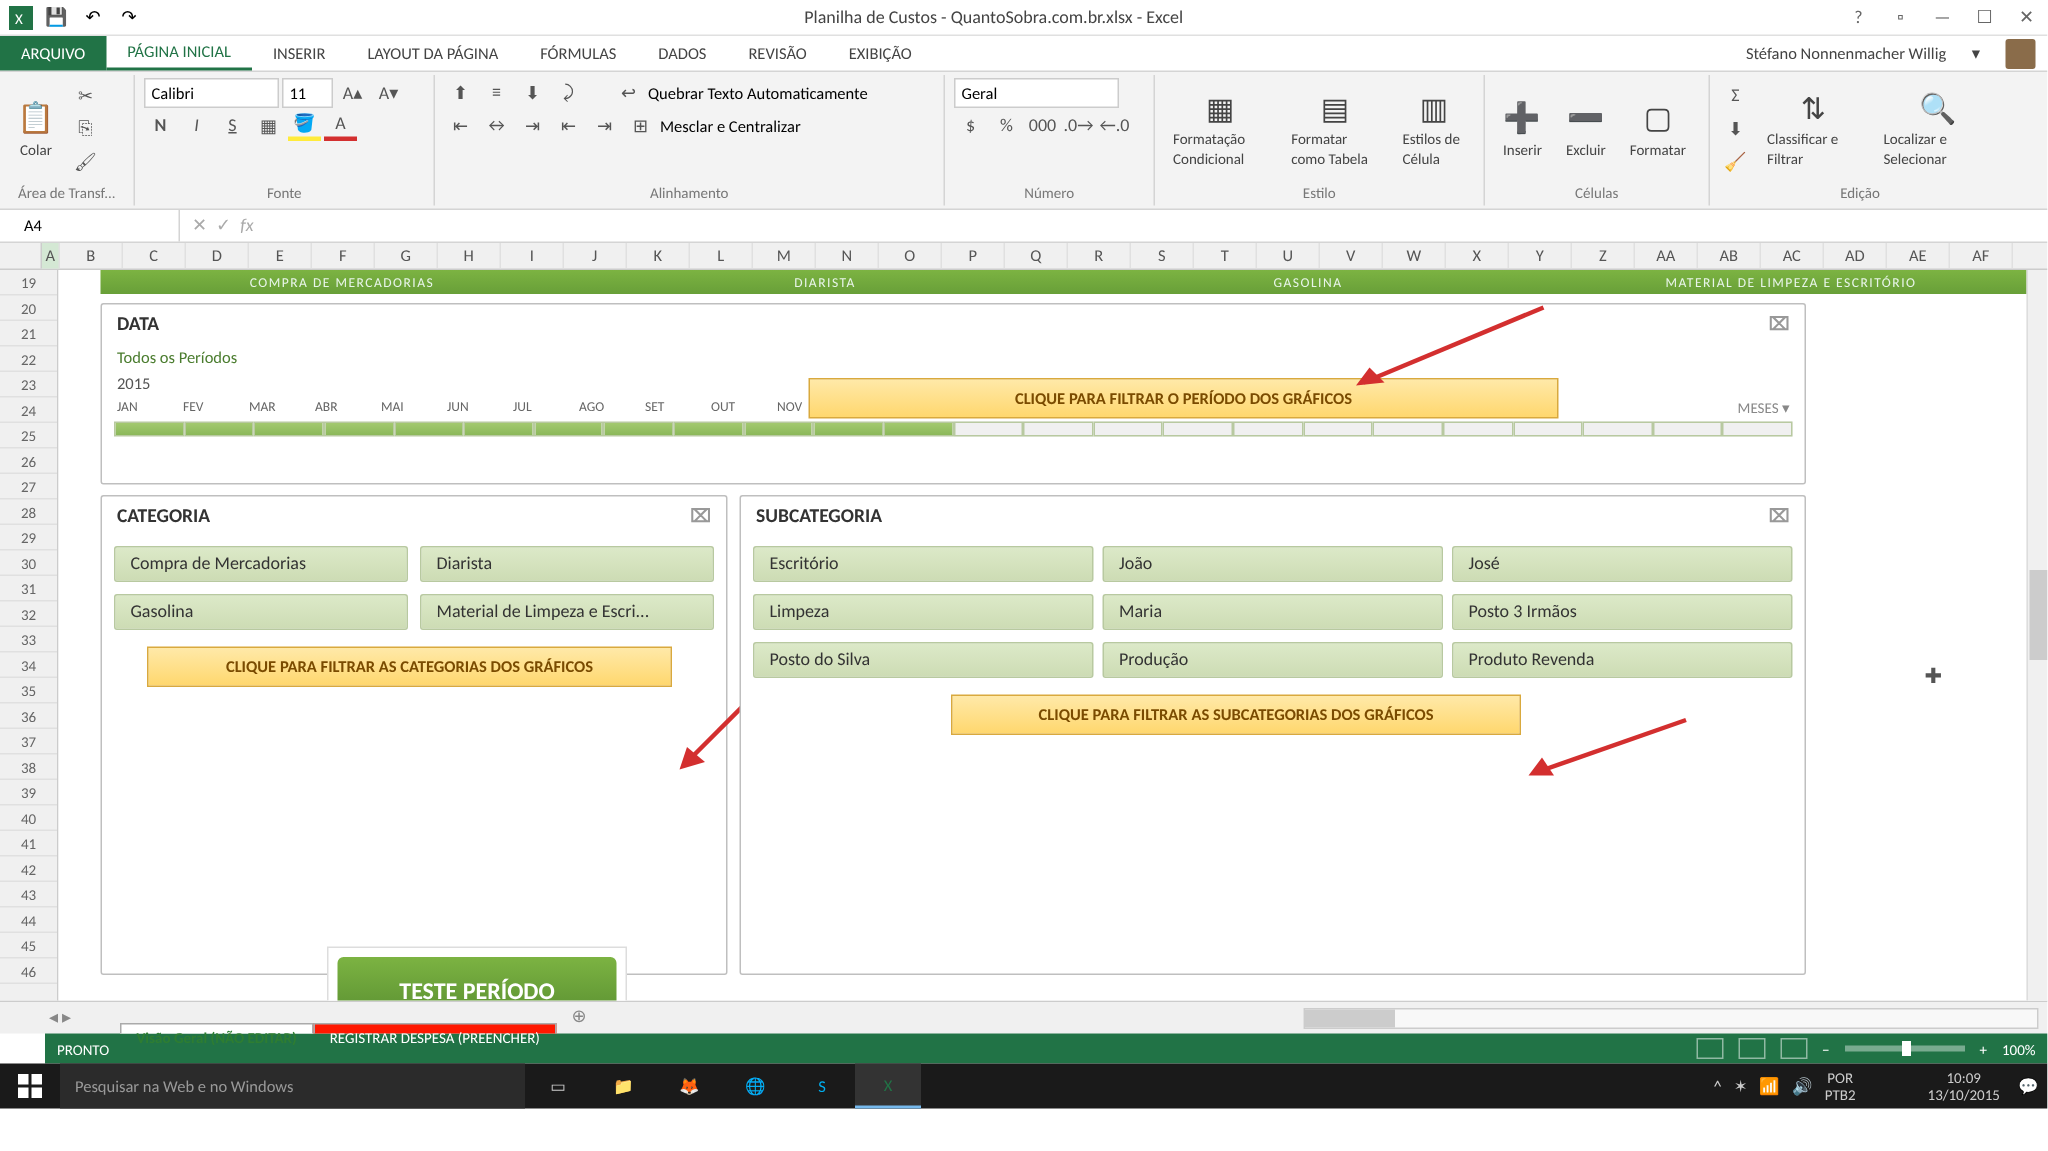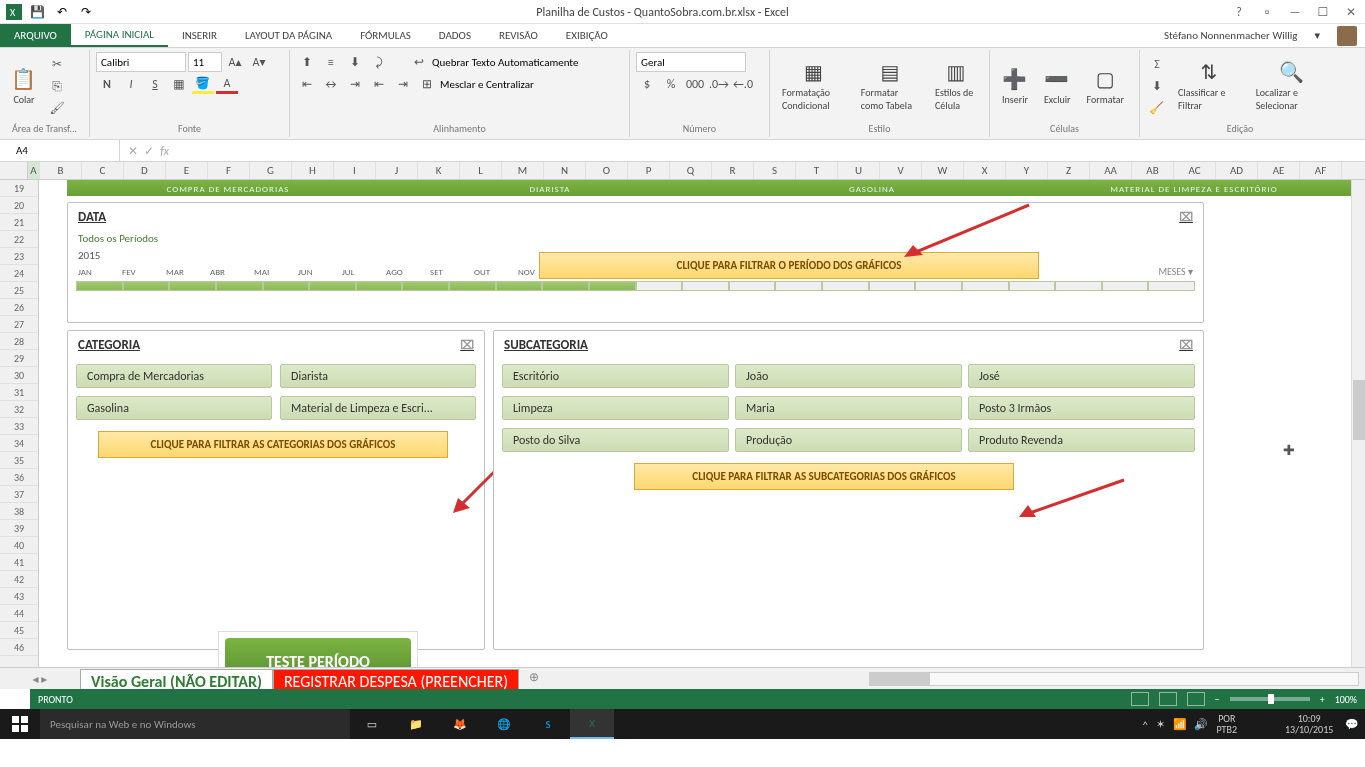--- a/index.html
+++ b/index.html
@@ -53,21 +53,21 @@
 .row-headers { width: 39px; background: #f0f0f0; border-right: 1px solid #ccc; }
 .rh { height: 17px; border-bottom: 1px solid #e0e0e0; display: flex; align-items: center; justify-content: center; font-size: 10px; color: #666; }
 .grid { flex: 1; position: relative; background: #fff; overflow: hidden; }
 
 
 .green-strip { position: absolute; top: 0; left: 28px; right: 10px; height: 16px; background: linear-gradient(#7cb342, #689f38); display: flex; color: #e8f5e9; font-size: 9px; align-items: center; }
 .green-strip span { flex: 1; text-align: center; letter-spacing: 1px; }
 
 
 .slicer { position: absolute; background: #fff; border: 1px solid #bfbfbf; border-radius: 2px; }
-.slicer-hdr { display: flex; justify-content: space-between; align-items: center; padding: 6px 10px; font-weight: bold; font-size: 13px; color: #333; text-decoration: underline; }
+.slicer-hdr { display: flex; justify-content: space-between; align-items: center; padding: 6px 10px; font-weight: bold; font-size: 13px; color: #333; }
 .filter-ico { color: #999; font-size: 12px; cursor: pointer; }
 .slicer-item { background: linear-gradient(#dce9c8, #cddcb4); border: 1px solid #b8c9a0; border-radius: 2px; padding: 4px 10px; font-size: 12px; color: #333; cursor: pointer; margin: 2px 0; }
 
 
 #slicer-data { top: 22px; left: 28px; width: 1137px; height: 121px; }
 .periods-lbl { color: #4a7c2e; font-size: 11px; padding: 2px 10px; }
 .meses { color: #888; font-size: 10px; position: absolute; right: 10px; top: 62px; }
 .year { padding: 2px 10px; font-size: 11px; color: #555; }
 .months { display: flex; padding: 2px 8px; gap: 0; }
 .months span { width: 44px; font-size: 9px; color: #666; text-align: left; padding-left: 2px; }
@@ -89,21 +89,21 @@
 
 .banner-box { position: absolute; top: 300px; left: 150px; width: 200px; border: 1px solid #ddd; background: #fff; padding: 0 0 8px; }
 .banner-btn { background: linear-gradient(#7cb342, #558b2f); color: #fff; font-weight: bold; font-size: 16px; text-align: center; padding: 14px 0; margin: 6px; border-radius: 4px; }
 
 
 .cursor-plus { position: absolute; top: 262px; left: 1244px; color: #555; font-size: 14px; }
 
 
 .sheet-row { height: 22px; border-top: 1px solid #ccc; background: #f0f0f0; display: flex; align-items: stretch; }
 .sheet-nav { width: 80px; display: flex; align-items: center; justify-content: center; gap: 6px; color: #888; }
-.sheet-tab { border: 1px solid #aaa; border-bottom: none; padding: 2px 10px; font-size: 16px; margin-top: 1px; background: #fff; cursor: pointer; }
+.sheet-tab { border: 1px solid #aaa; border-bottom: none; padding: 2px 10px; font-size: 10px; margin-top: 14px; background: #fff; cursor: pointer; }
 .sheet-tab.green { color: #2e7d32; font-weight: bold; }
 .sheet-tab.red { background: #ff1700; color: #fff; }
 .sheet-add { padding: 2px 10px; color: #888; cursor: pointer; }
 .hscroll { flex: 1; display: flex; align-items: center; justify-content: flex-end; padding-right: 6px; }
 .hscroll-track { width: 490px; height: 14px; border: 1px solid #ccc; background: #f8f8f8; position: relative; }
 .hscroll-thumb { position: absolute; left: 0; top: 0; width: 60px; height: 12px; background: #ccc; }
 
 
 .status-bar { height: 20px; background: #217346; color: #fff; display: flex; align-items: center; padding: 0 8px; font-size: 10px; margin-left: 30px; }
 .status-right { margin-left: auto; display: flex; align-items: center; gap: 10px; }

